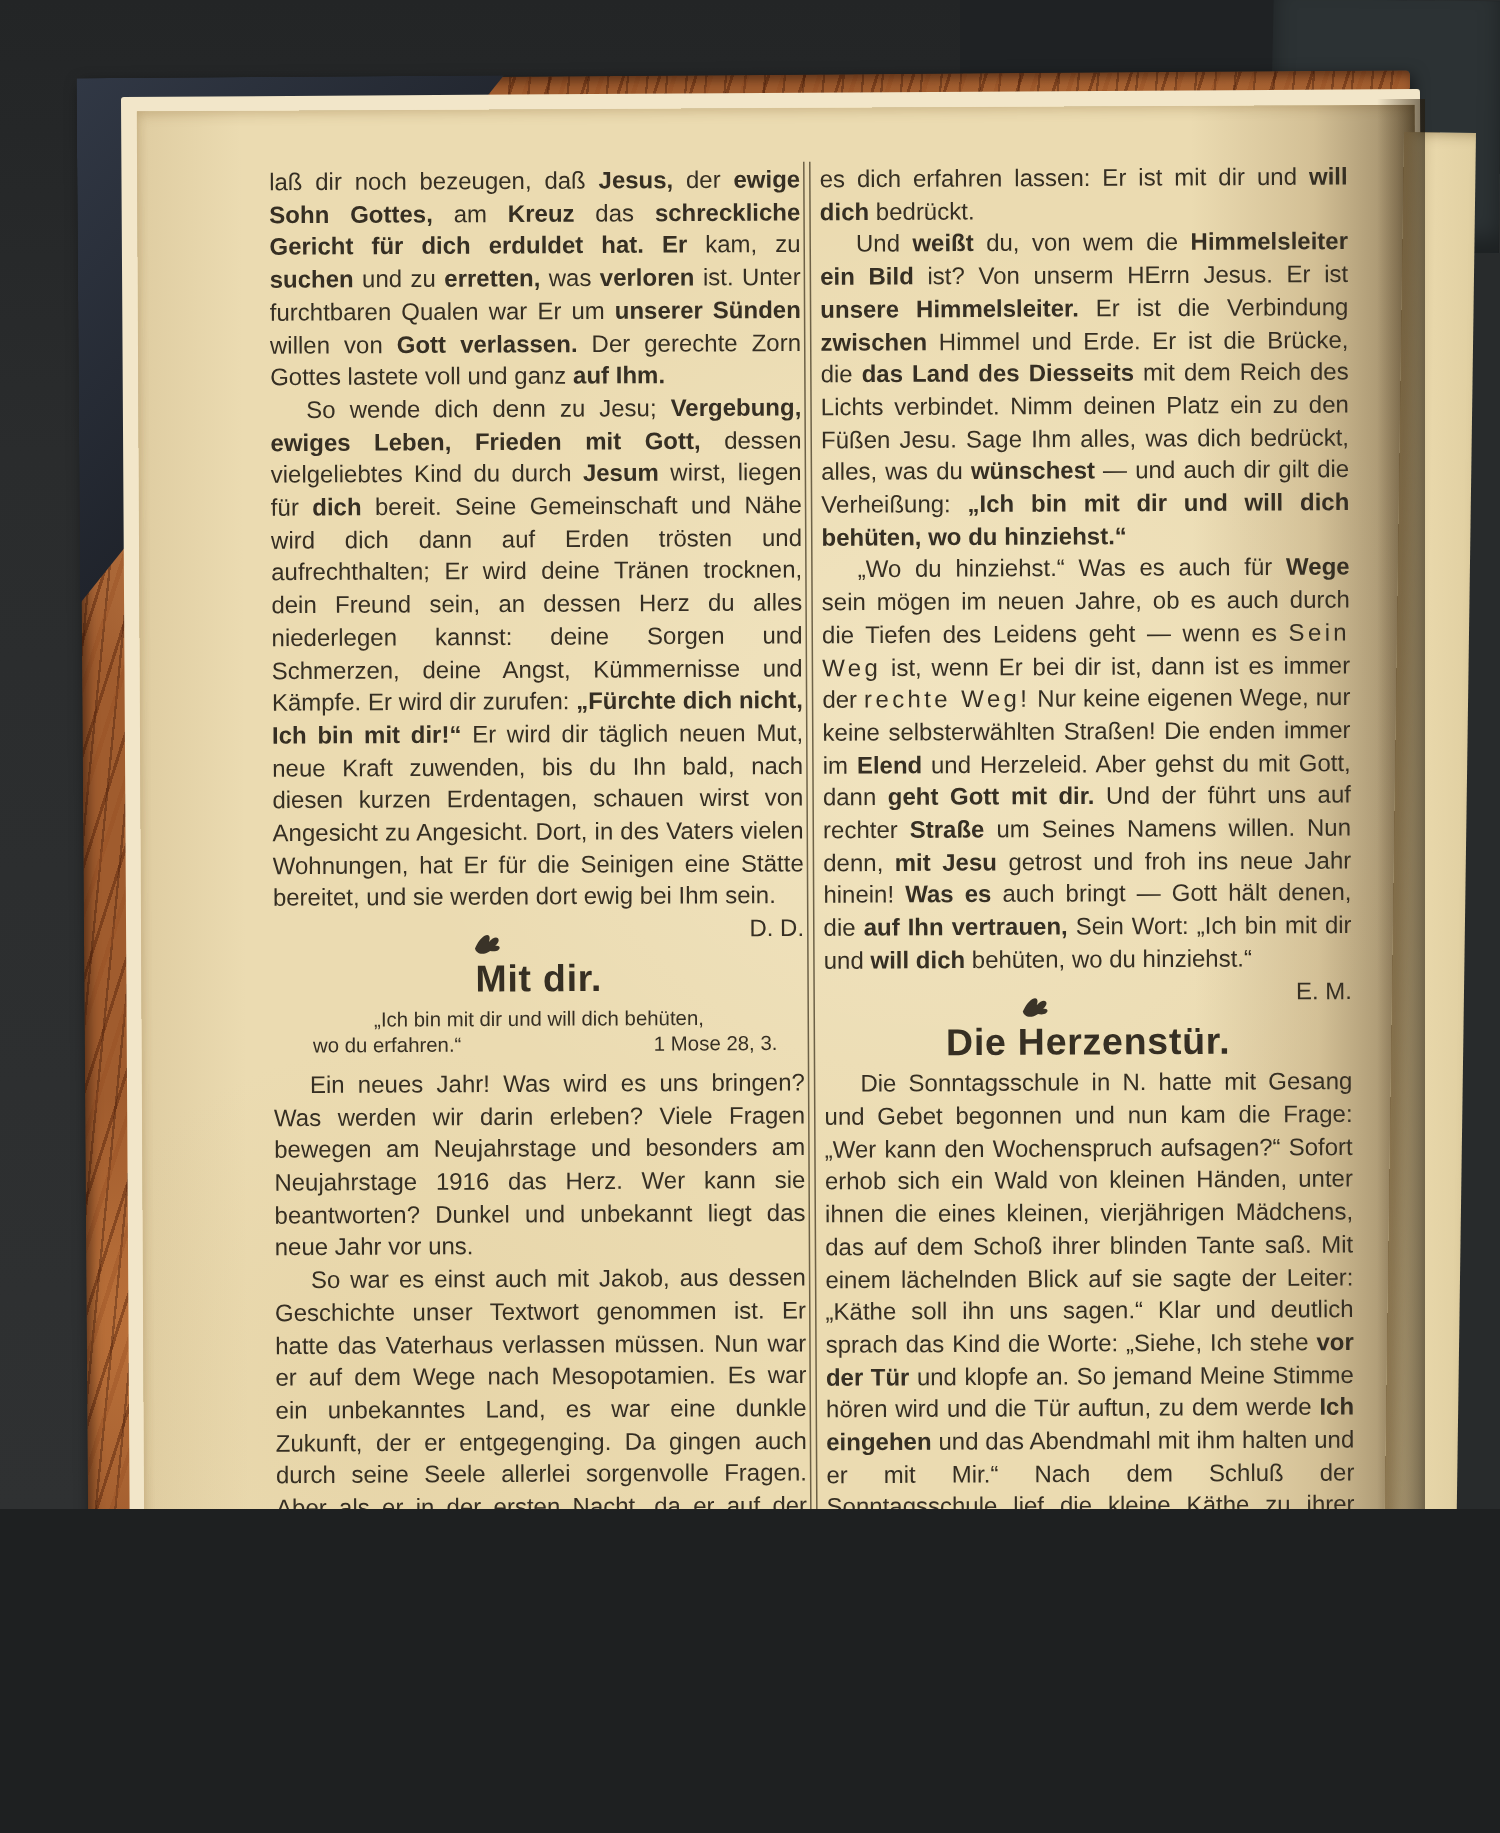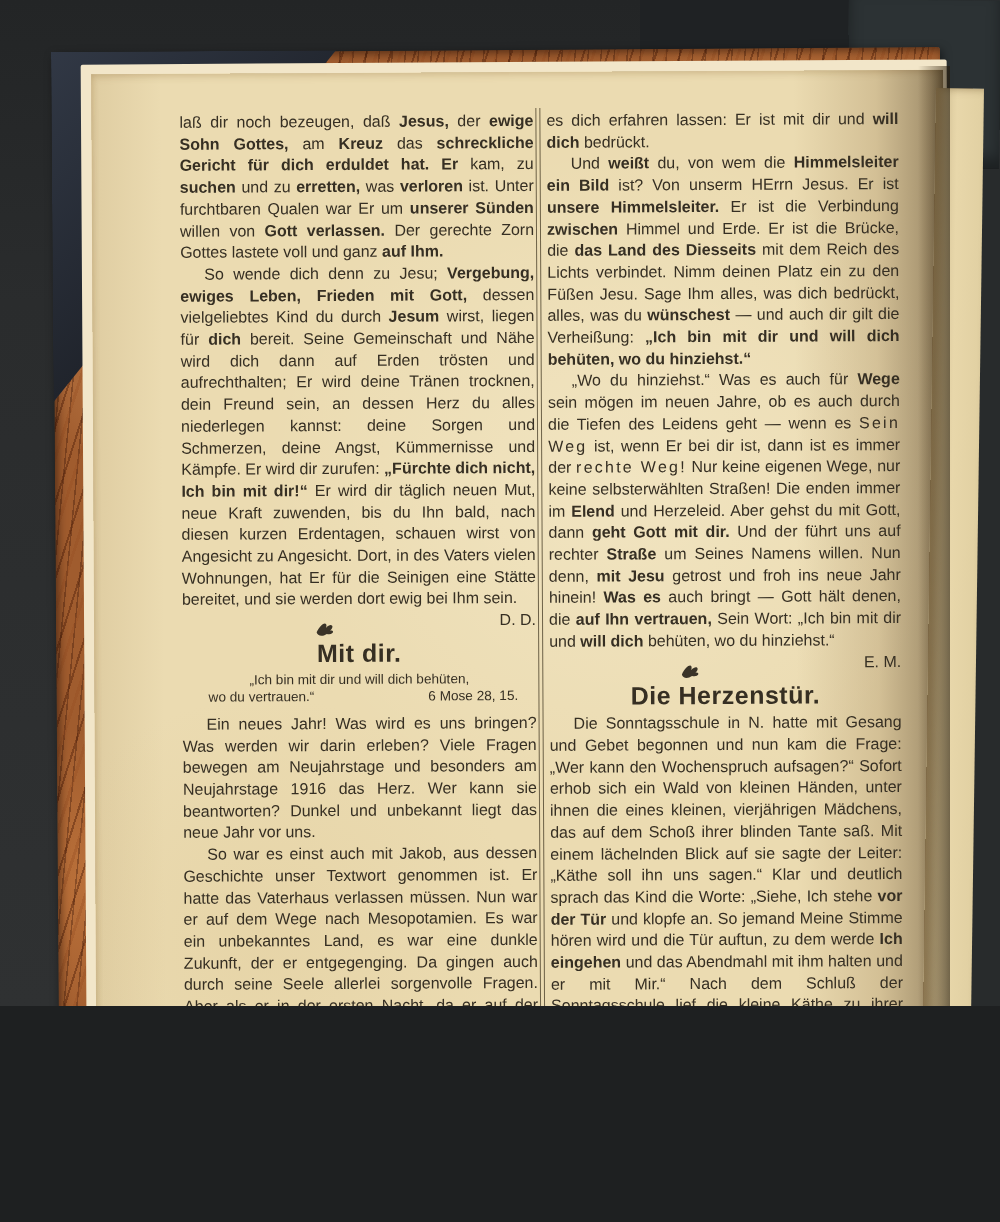--- a/index.html
+++ b/index.html
@@ -105,22 +105,22 @@
 
       <div class="ornament">
         <svg width="22" height="18" viewBox="0 0 26 20">
             <path d="M3 15 C9 2 17 2 14 10 C20 3 25 8 19 13 C25 12 23 19 15 17 C9 21 4 19 3 15 Z" fill="#3a3328"></path>
           </svg>
       </div>
       <h2 class="sect">Mit dir.</h2>
       <div class="epi">
         <div class="epi1">„Ich bin mit dir und will dich behüten,</div>
         <div class="epi2">
-          <span>wo du vertrauen.“</span>
-          <span class="ref">6 Mose 28, 15.</span>
+          <span>wo du erfahren.“</span>
+          <span class="ref">1 Mose 28, 3.</span>
         </div>
       </div>
 
       <p><span>Ein neues Jahr! Was wird es uns bringen? Was werden wir darin erleben? Viele Fragen bewegen am Neujahrstage und besonders am Neujahrstage 1916 das Herz. Wer kann sie beantworten? Dunkel und unbekannt liegt das neue Jahr vor uns.</span></p>
       <p><span>So war es einst auch mit Jakob, aus dessen Geschichte unser Textwort genommen ist. Er hatte das Vaterhaus verlassen müssen. Nun war er auf dem Wege nach Mesopotamien. Es war ein unbekanntes Land, es war eine dunkle Zukunft, der er entgegenging. Da gingen auch durch seine Seele allerlei sorgenvolle Fragen. Aber als er in der ersten Nacht, da er auf der Wanderschaft war, unter freiem Himmel sich niedergelegt hatte, das Herz schwer und bekümmert, da erquickte ihn Gott durch den Traum von der Himmelsleiter, an der die Engel Gottes hinauf- und herabstiegen. Und dann kam das Wort der Verheißung: </span></p>
 
     </div>
 
     <div class="col" id="col-right">
       <p class="flush"><span>es dich erfahren lassen: Er ist mit dir und </span><span class="b">will dich</span><span> bedrückt.</span></p>

